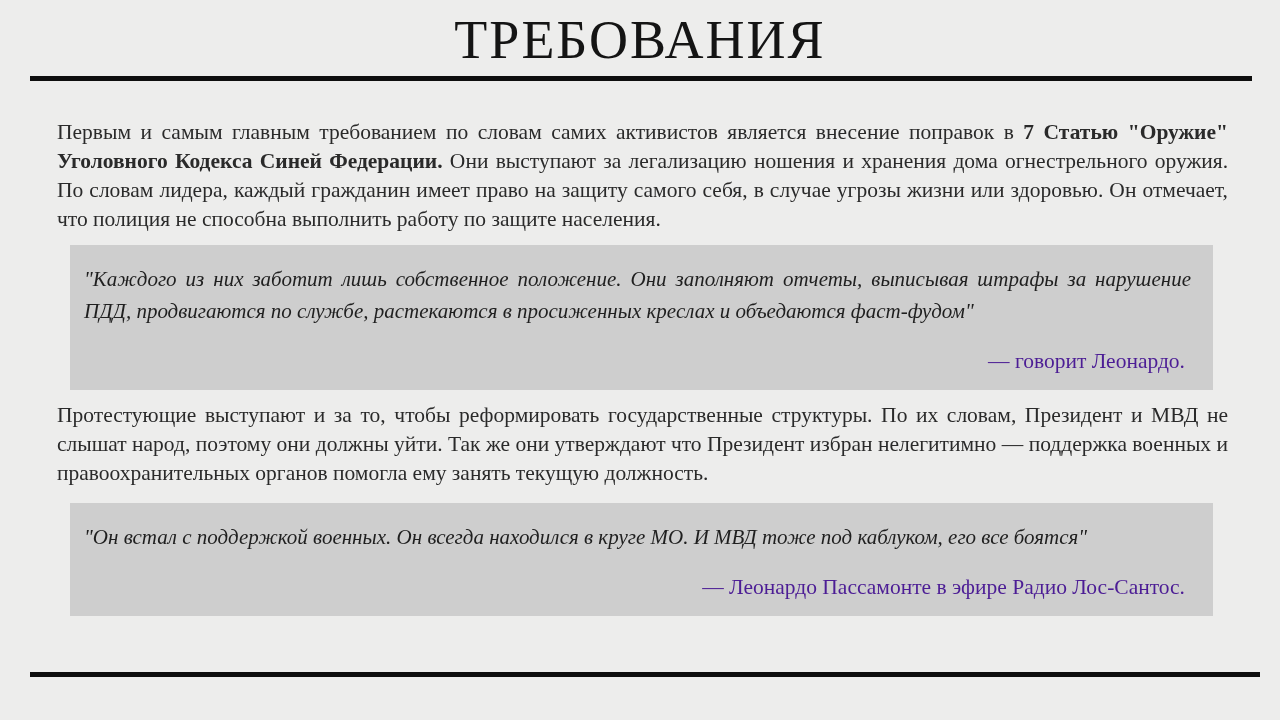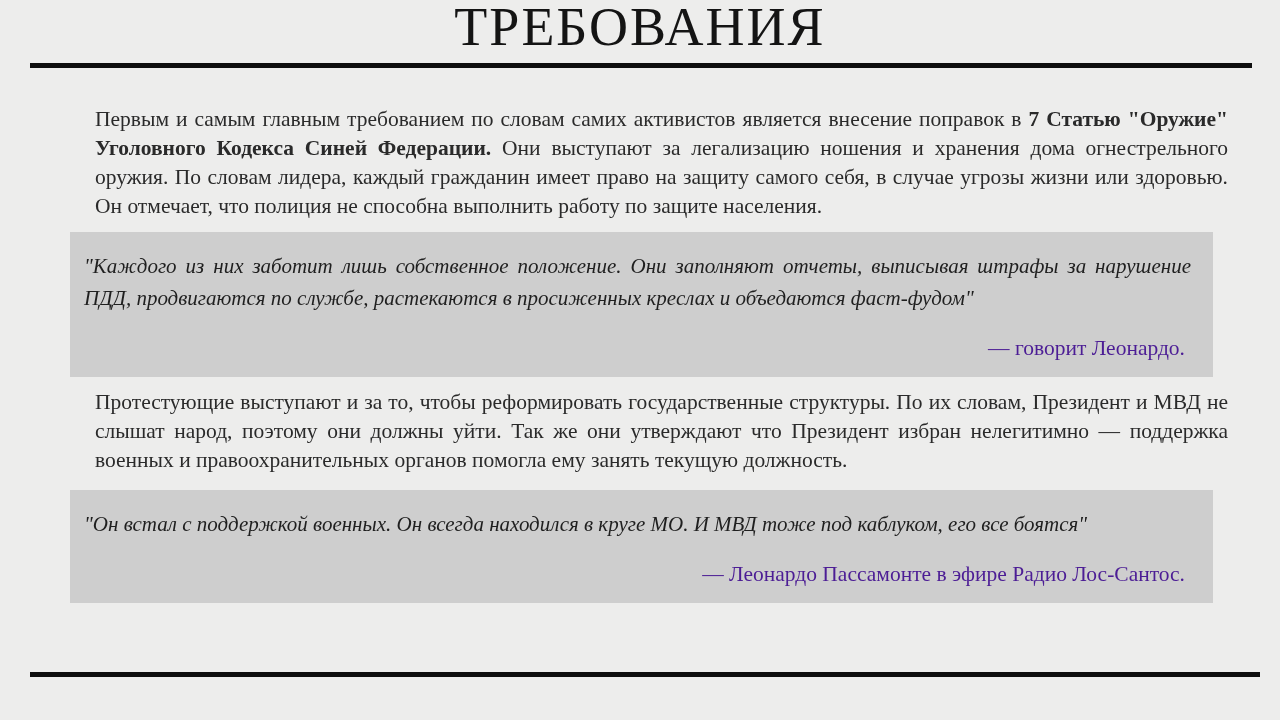--- a/index.html
+++ b/index.html
@@ -11,20 +11,21 @@
   body {
     background: #ededec;
     font-family: "Liberation Serif", "DejaVu Serif", serif;
     color: #262626;
     position: relative;
   }
   .page-title {
     text-align: center;
     font-size: 54px;
     line-height: 1;
+    padding-top: 13px;
     letter-spacing: 2px;
     color: #141414;
     font-weight: 400;
   }
   .rule {
     background: #0e0e0e;
     height: 5px;
   }
   .rule-top {
     margin: 9px 28px 0 30px;
@@ -36,21 +37,20 @@
     top: 672px;
   }
   .content {
     margin: 37px 52px 0 57px;
   }
   .paragraph {
     font-size: 21.5px;
     line-height: 29px;
     text-align: justify;
     color: #2a2a2a;
-    margin-left: 38px;
   }
   .paragraph .bold { font-weight: bold; }
   .quote-block {
     background: #cecece;
     margin: 11px 15px 0 13px;
     padding: 18px 22px 14px 14px;
   }
   .quote-text {
     font-style: italic;
     font-size: 21px;

